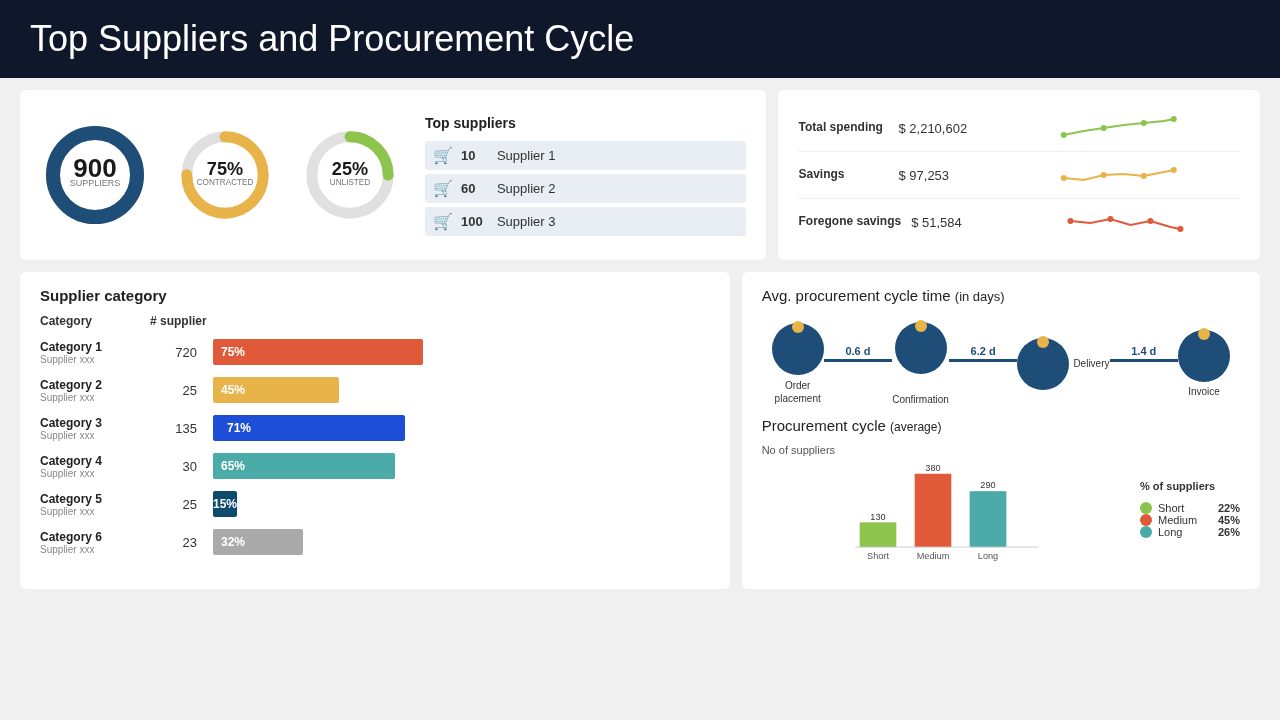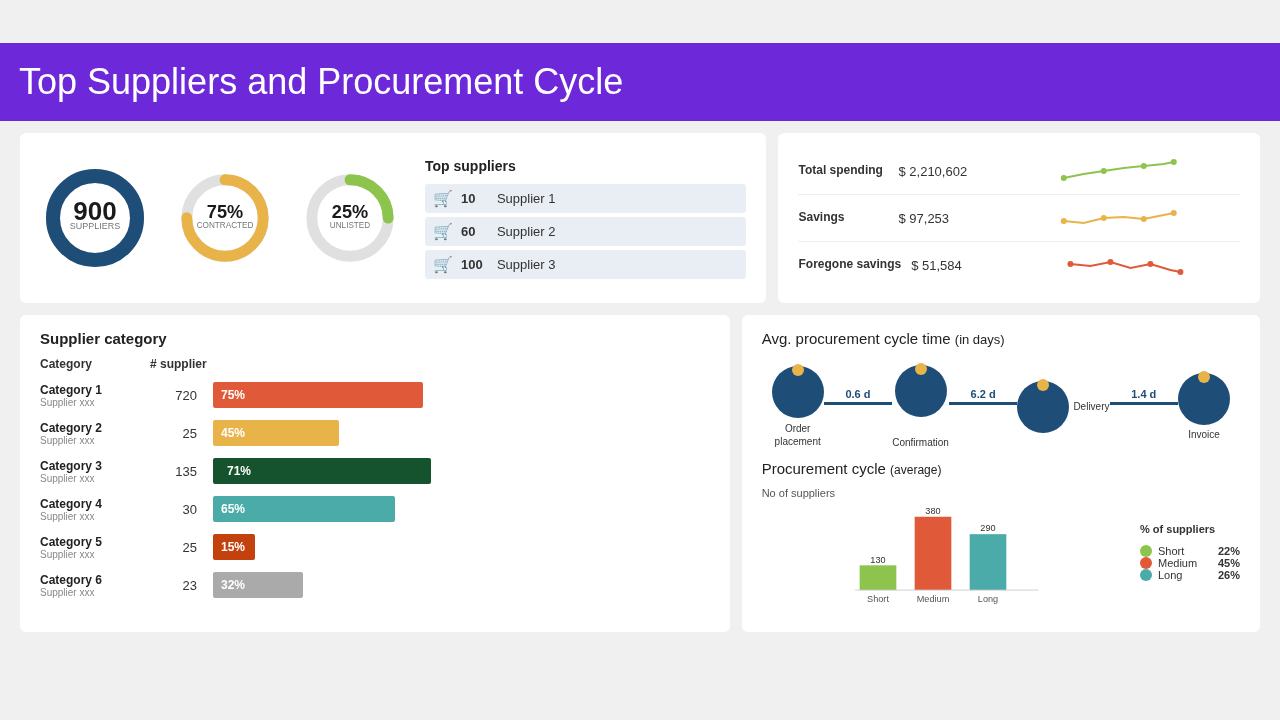--- a/index.html
+++ b/index.html
@@ -1,22 +1,21 @@
 <!DOCTYPE html>
 <html><head>
   <meta charset="utf-8">
   <style>
     * { box-sizing: border-box; margin: 0; padding: 0; }
     body { font-family: 'Segoe UI', Arial, sans-serif; background: #f0f0f0; width: 1280px; height: 720px; overflow: hidden; }
 
     .header {
-      background: #6d28d9;
-      padding: 18px 19px;
+      background: #0f172a;
+      padding: 18px 30px;
       color: white;
-      margin-top: 43px;
     }
     .header h1 { font-size: 36px; font-weight: 300; }
 
     .main-content {
       padding: 12px 20px;
       display: flex;
       flex-direction: column;
       gap: 12px;
     }
 
@@ -311,21 +310,21 @@
         </div>
       </div>
     </div>
             <div class="cat-row">
       <div class="cat-name">
         <div class="cat-name-main">Category 3</div>
         <div class="cat-name-sub">Supplier xxx</div>
       </div>
       <div class="cat-num">135</div>
       <div class="cat-bar-container">
-        <div class="cat-bar" style="width:218px;background:#14532d;padding-left:14px;">
+        <div class="cat-bar" style="width:192px;background:#1d4ed8;padding-left:14px;">
           <span class="cat-bar-label">71%</span>
         </div>
       </div>
     </div>
             <div class="cat-row">
       <div class="cat-name">
         <div class="cat-name-main">Category 4</div>
         <div class="cat-name-sub">Supplier xxx</div>
       </div>
       <div class="cat-num">30</div>
@@ -335,21 +334,21 @@
         </div>
       </div>
     </div>
             <div class="cat-row">
       <div class="cat-name">
         <div class="cat-name-main">Category 5</div>
         <div class="cat-name-sub">Supplier xxx</div>
       </div>
       <div class="cat-num">25</div>
       <div class="cat-bar-container">
-        <div class="cat-bar" style="width:42px;background:#c2410c;">
+        <div class="cat-bar" style="width:24px;background:#0c4a6e;justify-content:flex-end;">
           <span class="cat-bar-label">15%</span>
         </div>
       </div>
     </div>
             <div class="cat-row">
       <div class="cat-name">
         <div class="cat-name-main">Category 6</div>
         <div class="cat-name-sub">Supplier xxx</div>
       </div>
       <div class="cat-num">23</div>

